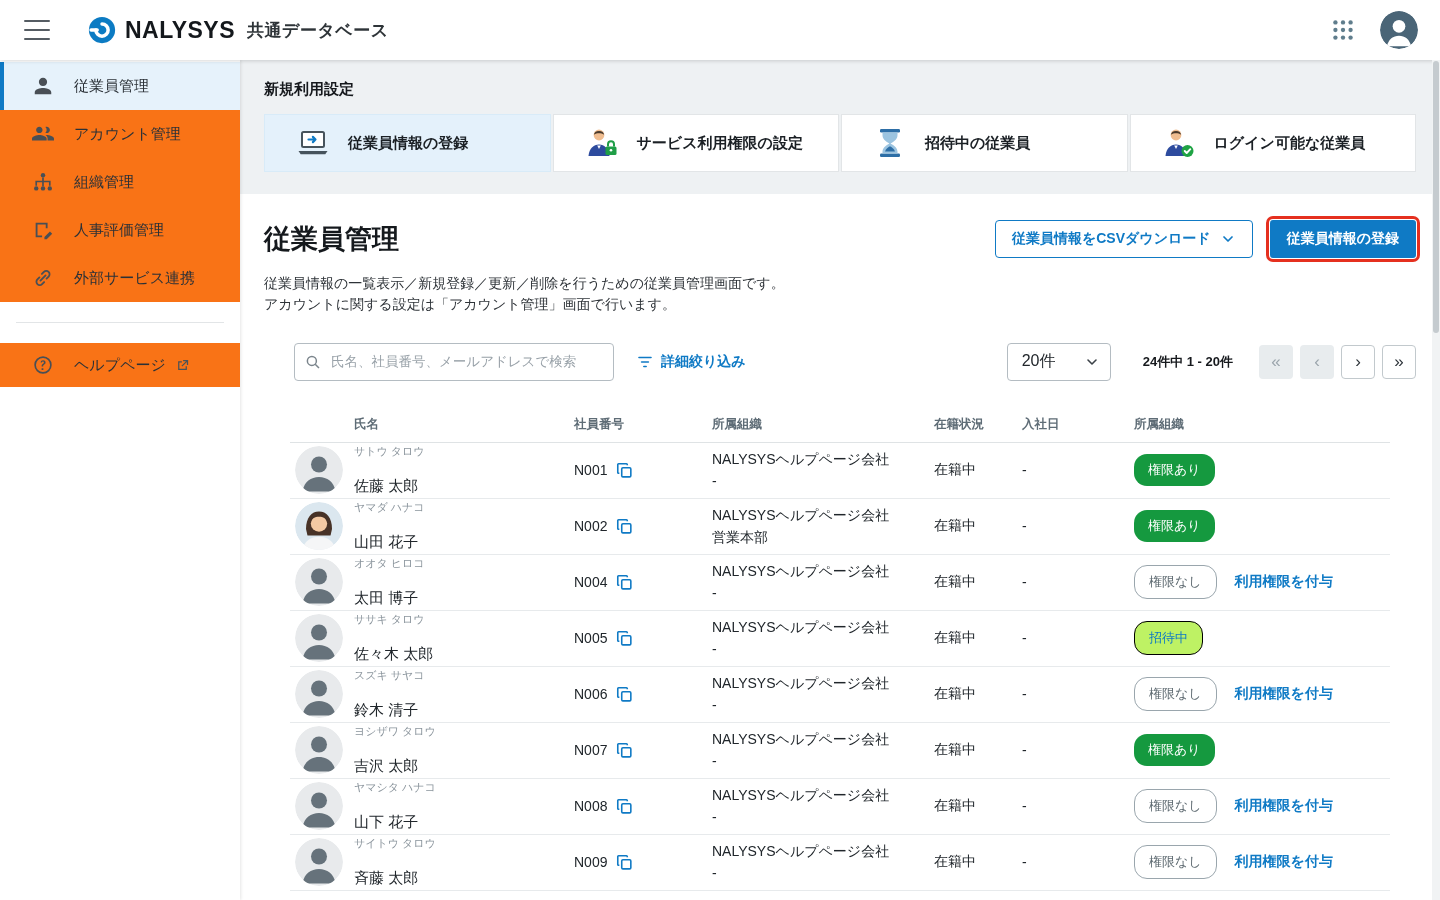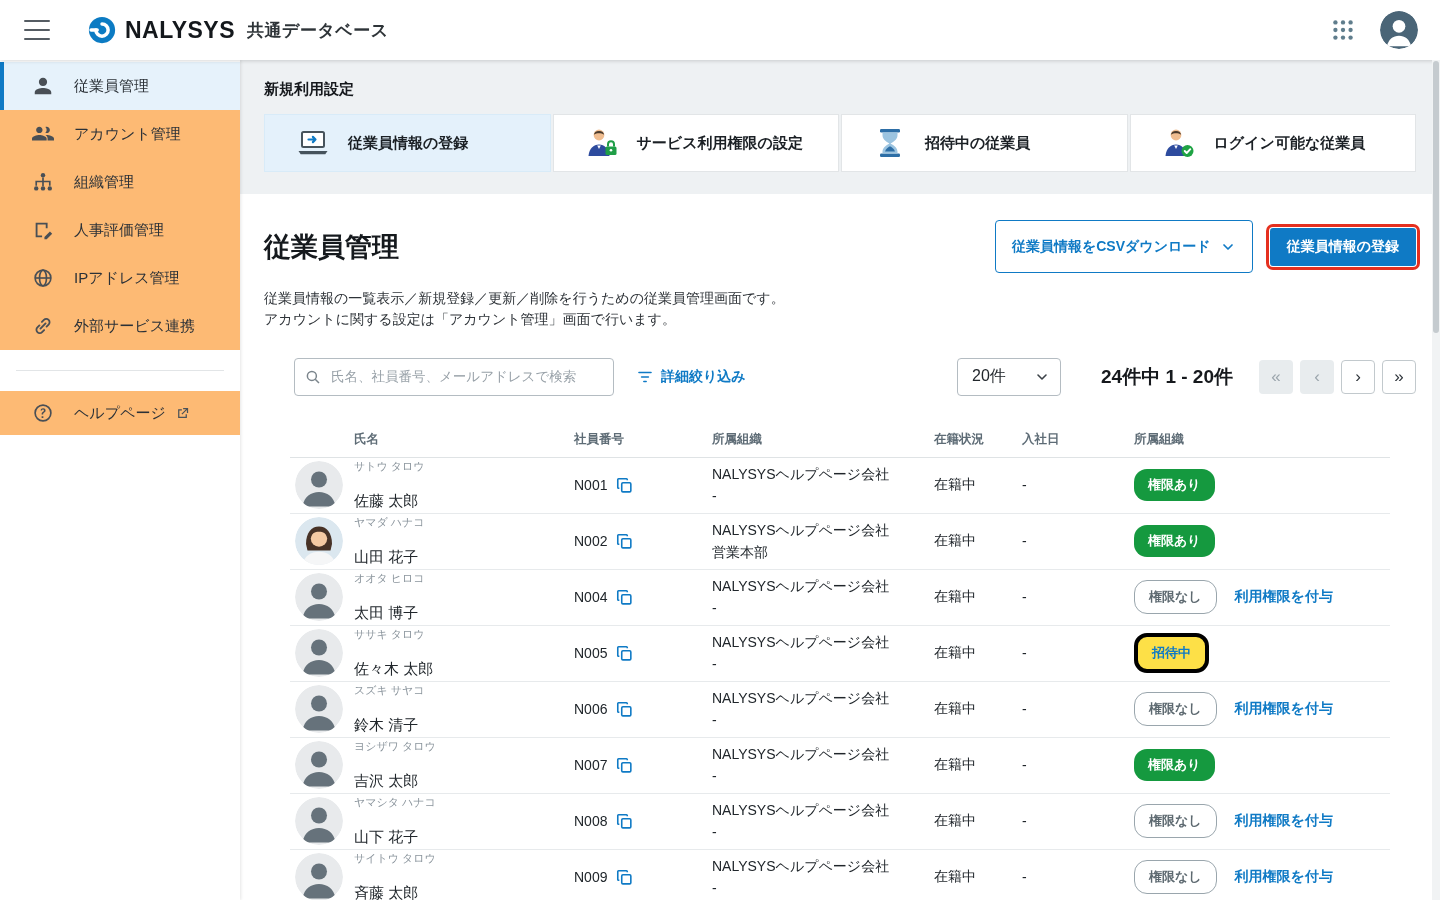--- a/index.html
+++ b/index.html
@@ -21,21 +21,21 @@
   .user-avatar { width:38px; height:38px; border-radius:50%; overflow:hidden; margin-left:24px;
     border:none; background:none; cursor:pointer; }
 
   
   .layout { display:flex; height:840px; }
 
   
   .sidebar { width:240px; background:#fff; box-shadow:1px 0 3px rgba(0,0,0,.10);
     position:relative; z-index:10; padding-top:2px; display:flex; flex-direction:column; }
   .side-item { height:48px; display:flex; align-items:center; padding-left:28px;
-    border-left:4px solid transparent; cursor:pointer; background:#fdba74; border-top:none; border-right:none; border-bottom:none; width:100%; text-align:left; }
+    border-left:4px solid transparent; cursor:pointer; background:#f97316; border-top:none; border-right:none; border-bottom:none; width:100%; text-align:left; }
   .side-item.active { background:#e6f2fb; border-left-color:#0f7ac5; }
   .side-item .s-icon { width:22px; height:22px; color:#494f55; flex:0 0 22px; }
   .side-item .s-label { margin-left:20px; font-size:15px; color:#2b3137; }
   .side-divider { border-top:1px solid #e2e5e7; margin:20px 16px; }
   .side-help { height:44px; }
   .ext-icon { width:15px; height:15px; color:#4b5258; margin-left:9px; }
 
   
   .main { flex:1; background:#eef1f3; display:flex; flex-direction:column; overflow:hidden; }
 
@@ -45,21 +45,21 @@
   .card { flex:1; height:58px; background:#fff; border:1px solid #e2e5e7; display:flex;
     align-items:center; padding-left:30px; gap:17px; cursor:pointer; }
   .card.active { background:#e4f1fb; border-color:#d8ebf8; }
   .card .c-icon { width:36px; height:36px; flex:0 0 36px; }
   .card .c-label { font-size:15px; font-weight:bold; color:#1b2averag024; color:#1b2025; }
 
   .panel { flex:1; background:#fff; padding:26px 24px 0 24px; }
   .panel-head { display:flex; align-items:center; }
   .page-title { font-size:27px; font-weight:bold; color:#15191d; }
   .head-buttons { margin-left:auto; display:flex; align-items:center; gap:17px; }
-  .btn-csv { height:53px; display:flex; align-items:center; gap:9px; padding:0 16px;
+  .btn-csv { height:38px; display:flex; align-items:center; gap:9px; padding:0 16px;
     background:#fff; border:1px solid #0f7ac5; border-radius:4px; color:#0f7ac5;
     font-size:14px; font-weight:bold; cursor:pointer; font-family:inherit; }
   .btn-csv svg { width:16px; height:16px; }
   .btn-register { height:38px; padding:0 17px; background:#0f7ac5; border:none; border-radius:3px;
     color:#fff; font-size:14px; font-weight:bold; cursor:pointer; font-family:inherit;
     outline:3px solid #e5301f; outline-offset:1px; }
   .description { margin-top:15px; font-size:14px; color:#2e3338; line-height:1.52; }
 
   .toolbar { margin-top:27px; display:flex; align-items:center;padding-left:30px; }
   .search-wrap { position:relative; width:320px; }
@@ -68,21 +68,21 @@
     padding:0 12px 0 36px; font-size:13.5px; font-family:inherit; color:#22272c; }
   .search-input::placeholder { color:#98a1a8; }
   .filter-link { margin-left:22px; display:flex; align-items:center; gap:7px; color:#0f7ac5;
     font-size:14px; font-weight:bold; text-decoration:none; cursor:pointer; }
   .filter-link svg { width:18px; height:18px; }
   .toolbar-right { margin-left:auto; display:flex; align-items:center; }
   .page-size { width:104px; height:38px; background:#fff; border:1px solid #b4bcc2; border-radius:4px;
     display:flex; align-items:center; justify-content:space-between; padding:0 10px 0 14px;
     font-size:16px; color:#22272c; cursor:pointer; }
   .page-size svg { width:16px; height:16px; color:#3c4248; }
-  .result-count { margin-left:40px; font-size:19px; font-weight:bold; color:#16191d; }
+  .result-count { margin-left:32px; font-size:13px; font-weight:bold; color:#16191d; }
   .pagination { margin-left:26px; display:flex; gap:7px; }
   .pg-btn { width:34px; height:34px; border-radius:4px; display:flex; align-items:center;
     justify-content:center; font-size:17px; cursor:pointer; font-family:inherit; }
   .pg-btn.disabled { background:#e8ecee; border:none; color:#9ba5ac; cursor:default; }
   .pg-btn.enabled { background:#fff; border:1px solid #c2c9cd; color:#2e343a; }
 
   
   .table { margin:26px 0 0 26px; width:1100px; }
   .thead, .trow { display:grid; grid-template-columns:64px 220px 138px 222px 88px 112px 1fr; align-items:center; }
   .thead { height:36px; border-bottom:1px solid #dfe3e5; }
@@ -94,24 +94,24 @@
   .cell-name { display:flex; flex-direction:column; gap:18px; }
   .kana { font-size:11px; color:#8a949c; }
   .name { font-size:15px; color:#20262b; }
   .cell-empno { display:flex; align-items:center; gap:8px; font-size:14px; color:#20262b; }
   .copy-btn { background:none; border:none; cursor:pointer; width:19px; height:19px; padding:0; }
   .copy-btn svg { width:19px; height:19px; }
   .cell-org { display:flex; flex-direction:column; gap:3px; font-size:14px; color:#20262b; line-height:1.3; }
   .cell-plain { font-size:14px; color:#20262b; }
   .cell-account { display:flex; align-items:center; gap:18px; }
   .badge { display:inline-flex; align-items:center; height:25px; padding:16px 14px; border-radius:13px;
-    font-size:13px; font-weight:bold; white-space:nowrap; }
+    font-size:13px; font-weight:normal; white-space:nowrap; }
   .badge-granted { background:#15993f; color:#fff; }
   .badge-none { background:#fff; border:1px solid #9aa6ad; color:#5d6970; }
-  .badge-invited { background:#fde047; border:4px solid #000000; color:#0f7ac5; }
+  .badge-invited { background:#bef264; border:1px solid #000000; color:#0f7ac5; }
   .grant-link { color:#0f7ac5; font-size:14px; font-weight:bold; text-decoration:none; cursor:pointer; white-space:nowrap; }
 
   
   .scrollbar { position:fixed; right:0; top:60px; bottom:0; width:8px; background:#f1f3f4; z-index:30; }
   .scroll-thumb { position:absolute; top:1px; left:1px; width:6px; height:272px; background:#c5cbcf; border-radius:3px; }
 </style>
 </head>
 <body>
 
 <header class="topbar">
@@ -189,30 +189,20 @@
       <span class="s-label">組織管理</span>
     </button>
     <button class="side-item">
       <span class="s-icon">
         <svg viewBox="0 0 24 24">
             <path d="M4 4h13v6h-2V6H6v12h5v2H4z" fill="currentColor"></path>
             <path d="M13.6 19.6V22h2.4l6-6-2.4-2.4z" fill="currentColor"></path>
           </svg>
       </span>
       <span class="s-label">人事評価管理</span>
-    </button>
-    <button class="side-item">
-      <span class="s-icon">
-        <svg viewBox="0 0 24 24" fill="none" stroke="currentColor" stroke-width="1.8">
-            <circle cx="12" cy="12" r="8.6"></circle>
-            <ellipse cx="12" cy="12" rx="3.8" ry="8.6"></ellipse>
-            <path d="M3.4 12h17.2"></path>
-          </svg>
-      </span>
-      <span class="s-label">IPアドレス管理</span>
     </button>
     <button class="side-item">
       <span class="s-icon">
         <svg viewBox="0 0 24 24" fill="none" stroke="currentColor" stroke-width="2" stroke-linecap="round">
             <path d="M9.2 14.8l5.6-5.6"></path>
             <path d="M10.8 7.6L13 5.4a3.6 3.6 0 0 1 5.1 5.1l-2.2 2.2"></path>
             <path d="M13.2 16.4L11 18.6a3.6 3.6 0 0 1-5.1-5.1l2.2-2.2"></path>
           </svg>
       </span>
       <span class="s-label">外部サービス連携</span>

